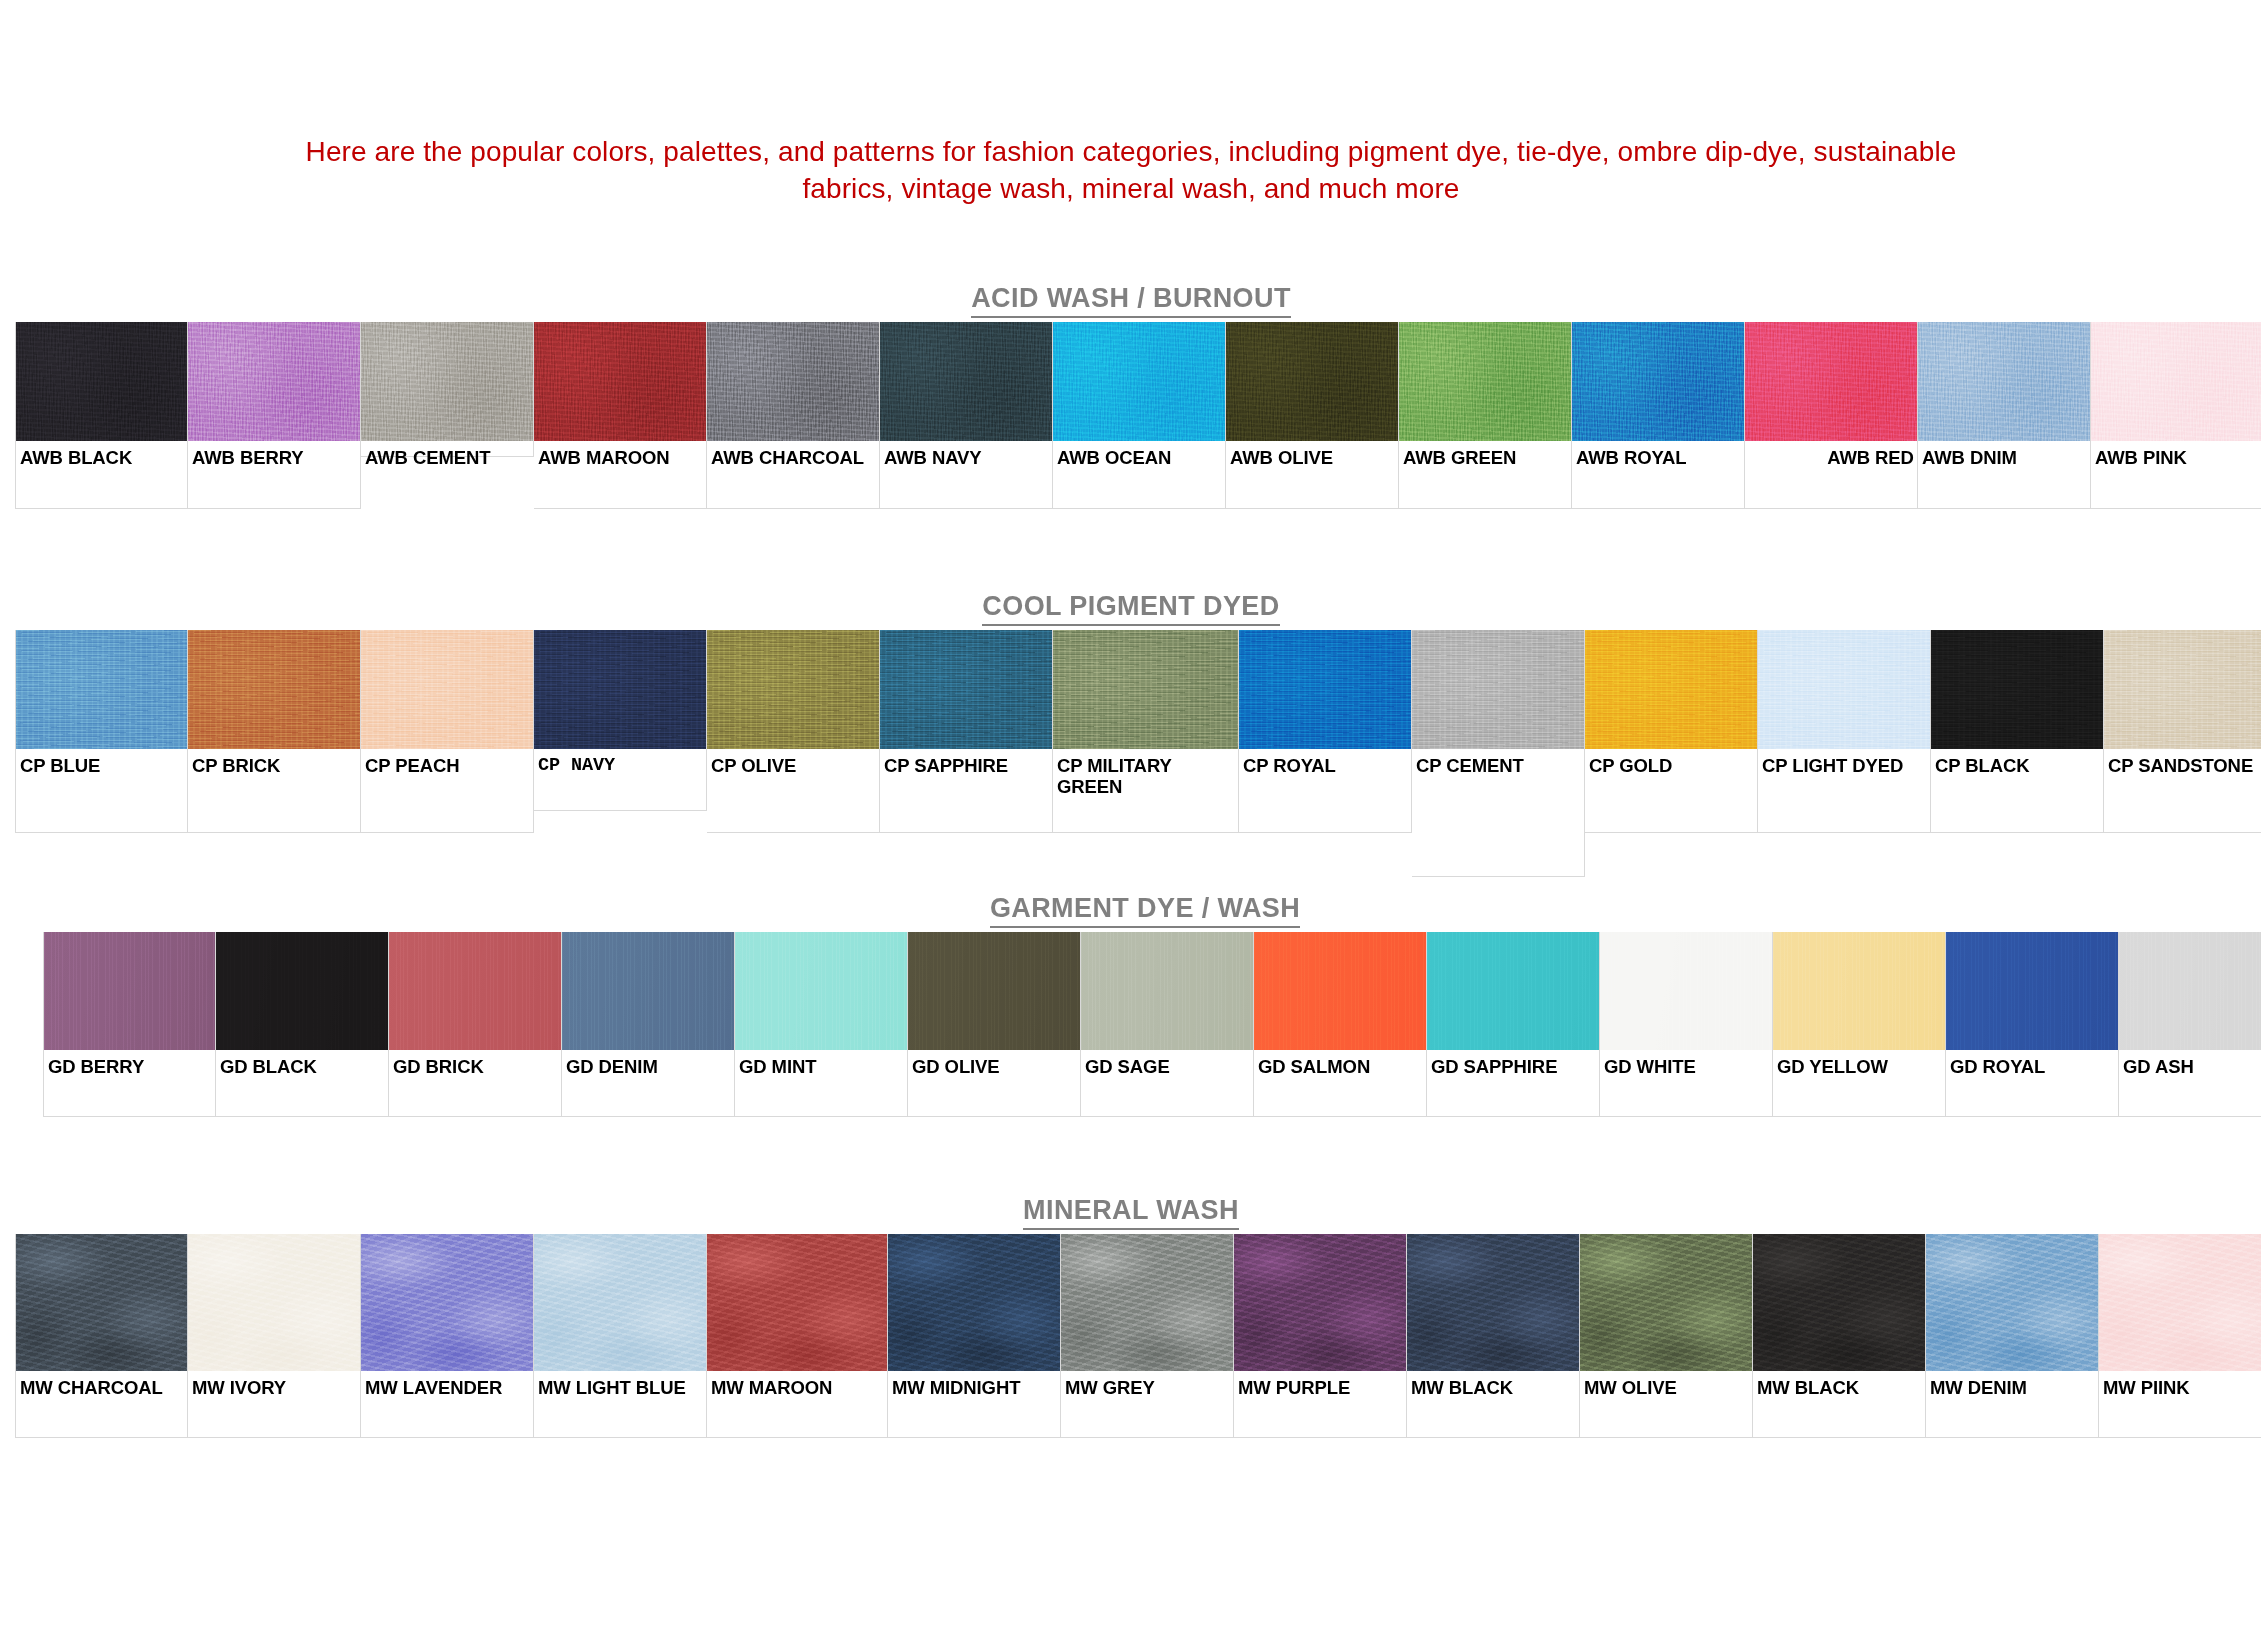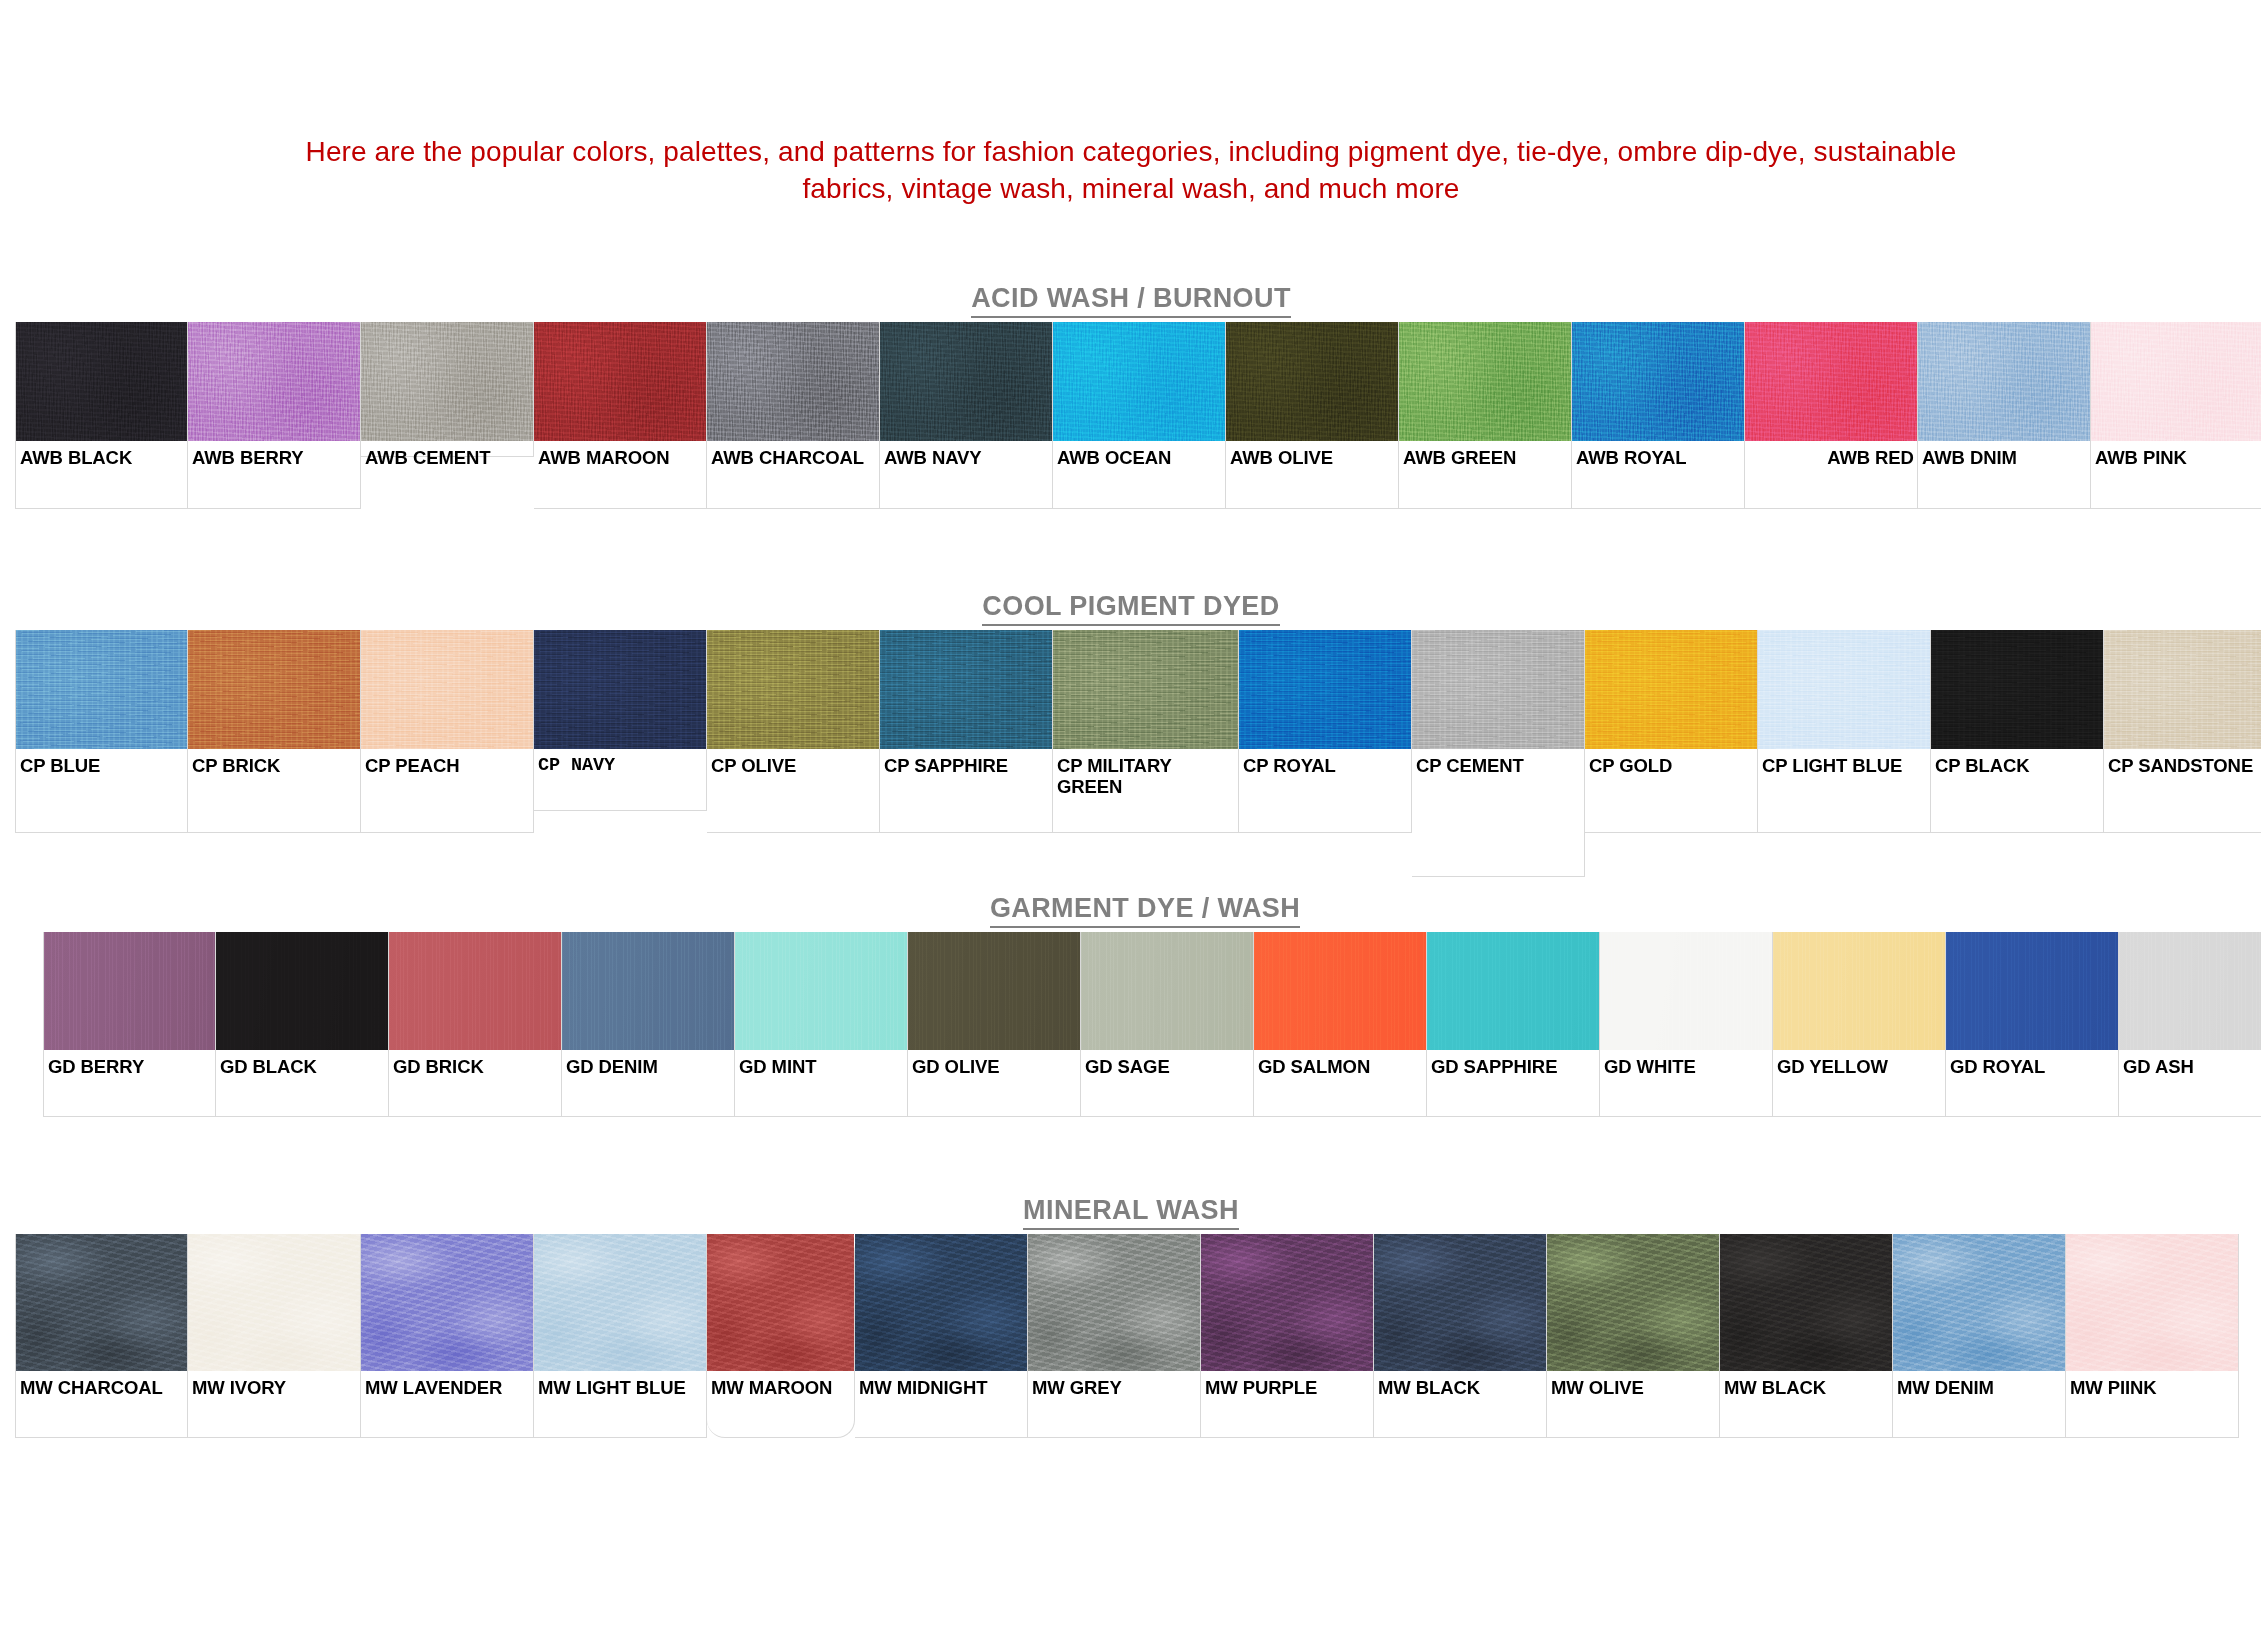--- a/index.html
+++ b/index.html
@@ -285,21 +285,21 @@
           <div class="cell" style="width: 173px; height: 203px;">
             <div class="chip" style="height: 119px; background: rgb(238, 177, 34);">
               <div class="chip-tex tex-slub"></div>
             </div>
             <div class="label">CP GOLD</div>
           </div>
           <div class="cell" style="width: 173px; height: 203px;">
             <div class="chip" style="height: 119px; background: rgb(215, 232, 247);">
               <div class="chip-tex tex-slub"></div>
             </div>
-            <div class="label">CP LIGHT BLUE</div>
+            <div class="label">CP LIGHT DYED</div>
           </div>
           <div class="cell" style="width: 173px; height: 203px;">
             <div class="chip" style="height: 119px; background: rgb(26, 26, 26);">
               <div class="chip-tex tex-slub"></div>
             </div>
             <div class="label">CP BLACK</div>
           </div>
           <div class="cell" style="width: 173px; height: 203px;">
             <div class="chip" style="height: 119px; background: rgb(219, 208, 187);">
               <div class="chip-tex tex-slub"></div>
@@ -411,21 +411,21 @@
               <div class="chip-tex tex-mineral"></div>
             </div>
             <div class="label">MW LAVENDER</div>
           </div>
           <div class="cell" style="width: 173px; height: 204px;">
             <div class="chip" style="height: 137px; background: rgb(191, 214, 230);">
               <div class="chip-tex tex-mineral"></div>
             </div>
             <div class="label">MW LIGHT BLUE</div>
           </div>
-          <div class="cell" style="width: 148px; height: 204px; border-radius: 18px;">
+          <div class="cell" style="width: 181px; height: 204px;">
             <div class="chip" style="height: 137px; background: rgb(177, 74, 72);">
               <div class="chip-tex tex-mineral"></div>
             </div>
             <div class="label">MW MAROON</div>
           </div>
           <div class="cell" style="width: 173px; height: 204px;">
             <div class="chip" style="height: 137px; background: rgb(47, 70, 100);">
               <div class="chip-tex tex-mineral"></div>
             </div>
             <div class="label">MW MIDNIGHT</div>

